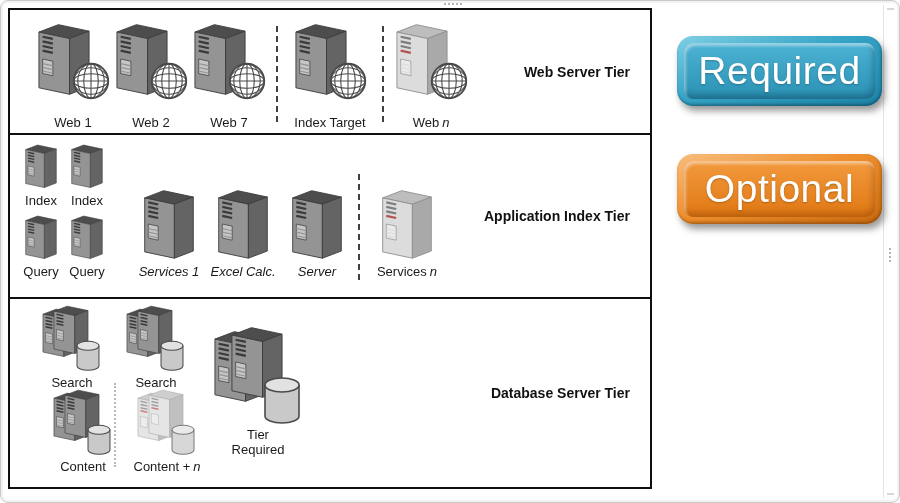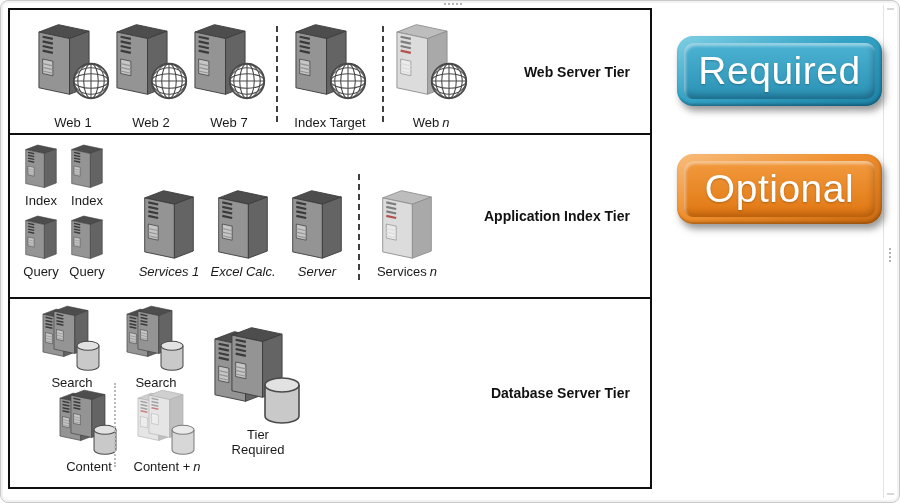--- a/index.html
+++ b/index.html
@@ -49,21 +49,21 @@
   .small-grid{display:grid; grid-template-columns:46px 46px; row-gap:3px; margin-top:6px;}
   .med-row{display:flex; margin-left:22px; margin-top:30px;}
   .med-row .item{width:74px;font-style:italic;}
   .t2-row .vdash{height:106px; margin:31px 6px 0 4px;}
   .t2-row .item.svc-n{width:82px; margin-top:30px;}
 
   
   .tier-db .item{position:absolute;}
   .db-search1{left:24px; top:4px; width:76px;}
   .db-search2{left:108px; top:4px; width:76px;}
-  .db-content{left:41px; top:88px; width:76px;}
+  .db-content{left:35px; top:88px; width:76px;}
   .db-content-n{left:113px; top:88px; width:88px;}
   .db-other{left:196px; top:24px; width:104px;}
   .tier-db .vdot{position:absolute; left:104px; top:84px; height:84px;}
 
   
   .icon{display:block;
     --ft:#4d4d4d; --fl:#949494; --fr:#646464; --vent:#3a3a3a;
     --grille:#c6c6c6; --edge:#3c3c3c; --cylb:#c9c9c9; --cylt:#e2e2e2;}
   .icon.light{ --ft:#bdbdbd; --fl:#dcdcdc; --fr:#a9a9a9; --vent:#7d7d7d;
     --grille:#ebebeb; --edge:#8f8f8f; --ventred:#b3524e;}

